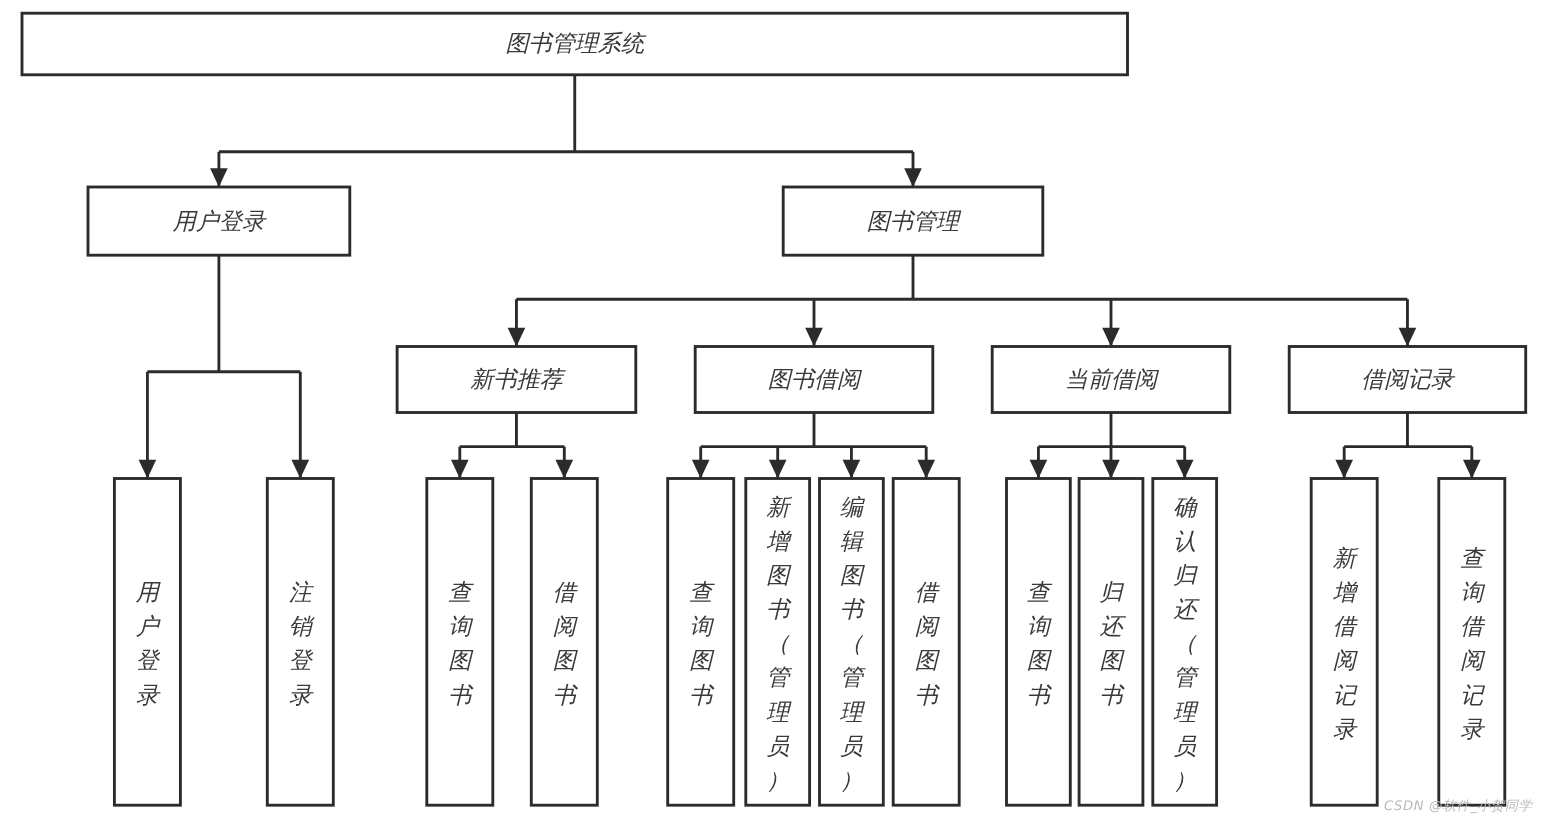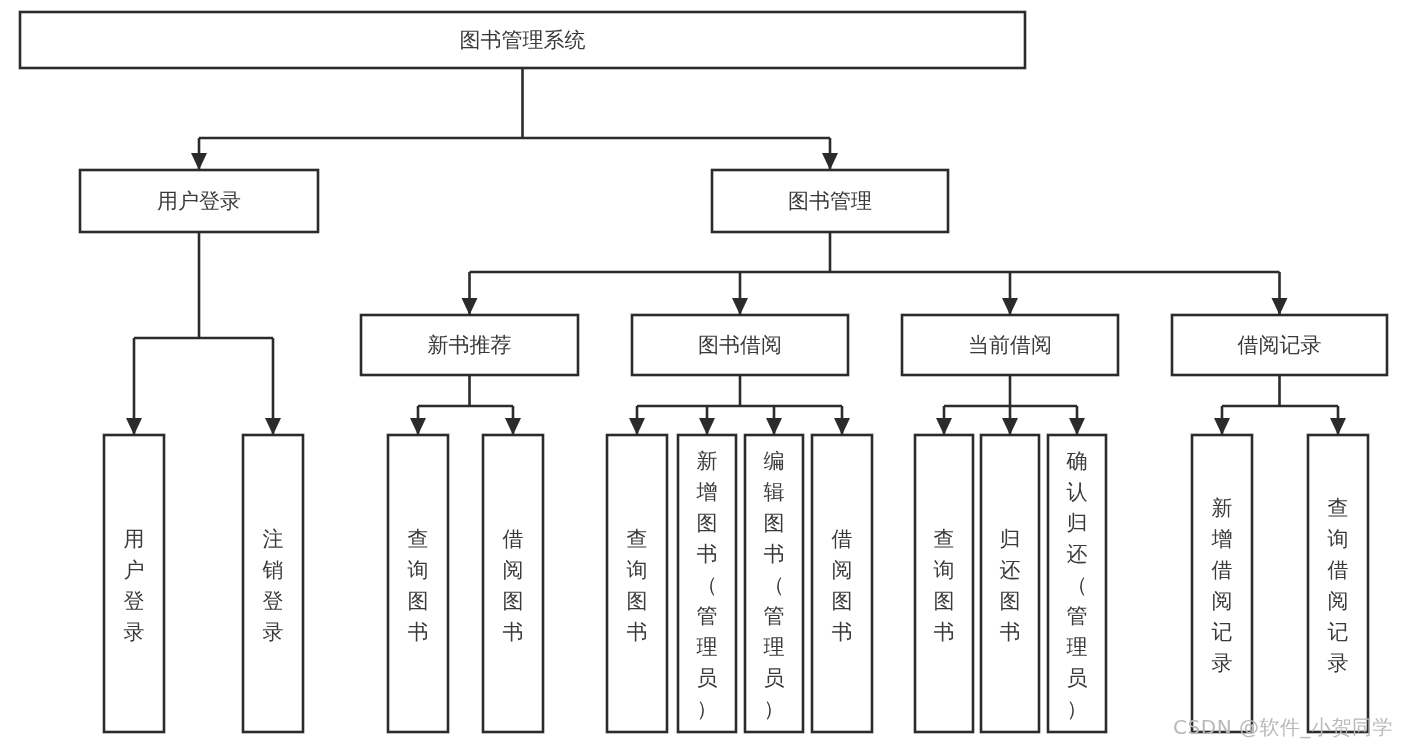--- a/index.html
+++ b/index.html
@@ -12,20 +12,21 @@
     width: 1405px;
     height: 747px;
     font-family: "DejaVu Sans", "Liberation Sans", sans-serif;
     overflow: hidden;
     position: relative;
   }
   #diagram-root {
     position: relative;
     width: 1405px;
     height: 747px;
+    font-style: italic;
   }
   svg#tree-svg {
     position: absolute;
     top: 0;
     left: 0;
     width: 1405px;
     height: 747px;
     display: block;
   }
   .node-box {
@@ -54,21 +55,21 @@
     font-family: "DejaVu Sans", "Liberation Sans", sans-serif;
     font-size: 21px;
     fill: #3a3a3a;
     text-anchor: middle;
   }
   .watermark {
     position: absolute;
     right: 12px;
     bottom: 6px;
     font-family: "DejaVu Sans", "Liberation Sans", sans-serif;
-    font-size: 20px;
+    font-size: 12px;
     color: #b9b9b9;
     letter-spacing: 0.5px;
     white-space: nowrap;
     user-select: none;
   }
 </style>
 </head>
 <body>
 
 <div id="diagram-root">

